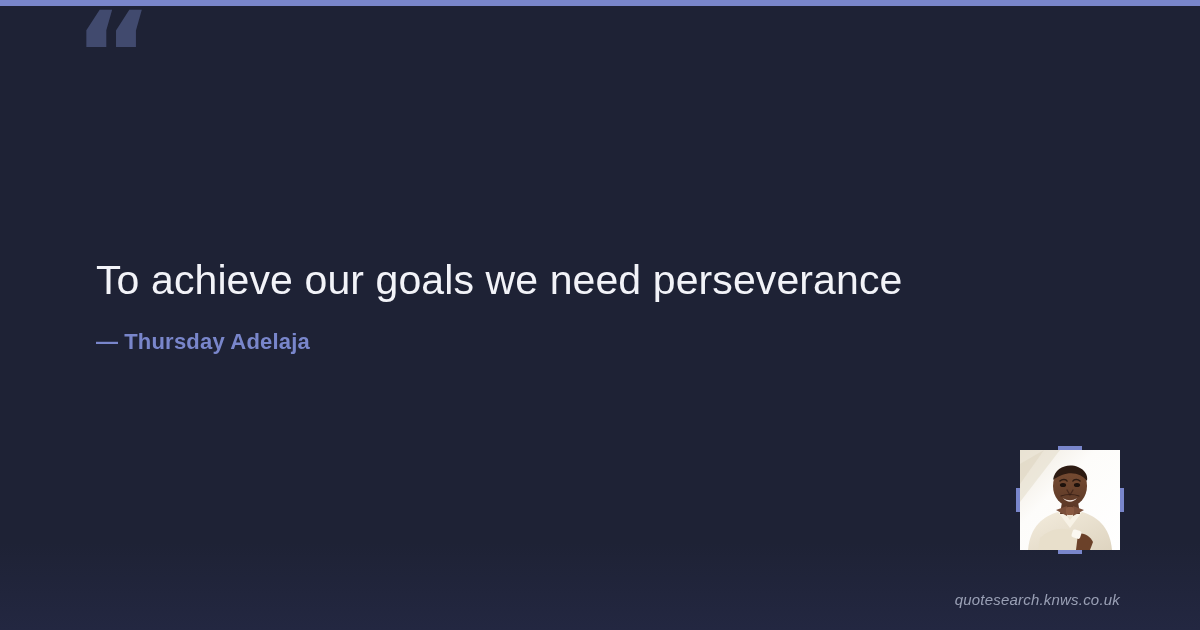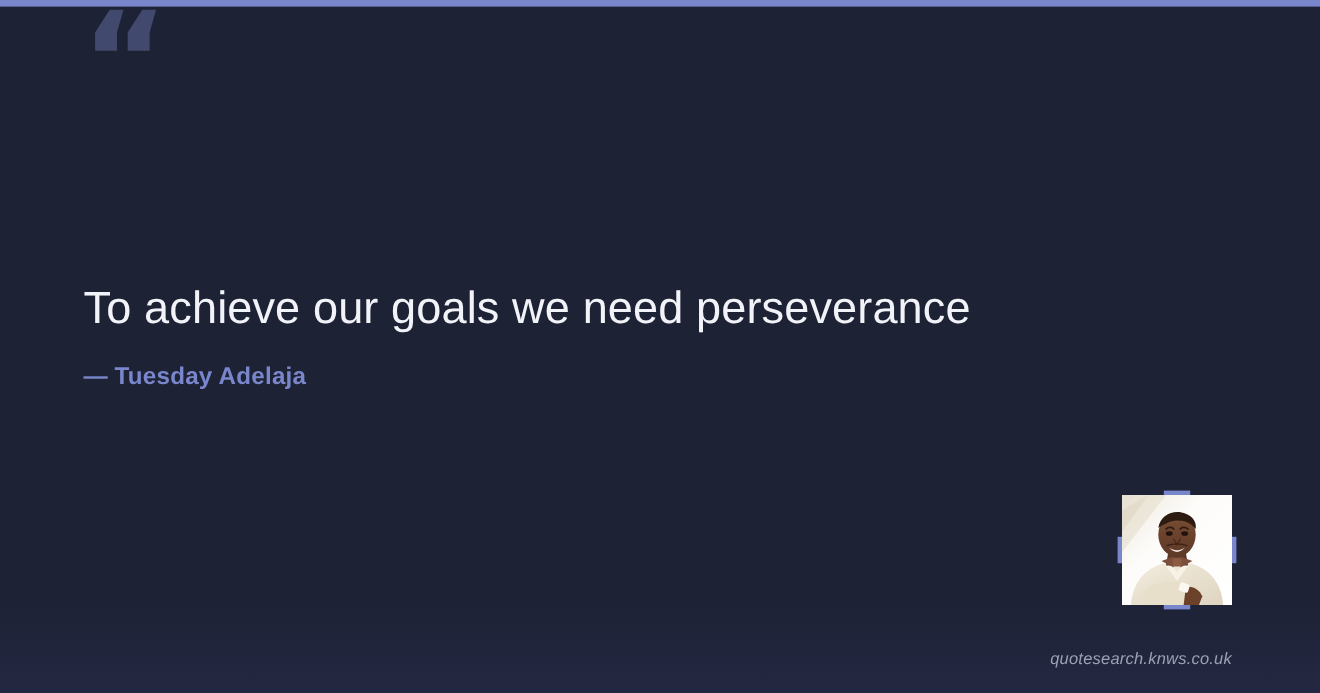--- a/index.html
+++ b/index.html
@@ -45,21 +45,21 @@
     font-size: 120px;
     font-weight: 700;
     line-height: 1;
     color: #414a6e;
     user-select: none;
   }
 
   
   .quote-block {
     position: absolute;
-    left: 76px;
+    left: 96px;
     top: 255px;
     width: 860px;
   }
 
   .quote-text {
     font-size: 41px;
     font-weight: 400;
     line-height: 1.25;
     color: #f2f3f8;
     letter-spacing: 0.1px;
@@ -127,21 +127,21 @@
 
 <div class="card">
 
   <div class="top-accent"></div>
 
   <div class="quote-mark">“</div>
 
   <div class="quote-block">
     <div class="quote-text">To achieve our goals we need perseverance</div>
     <div class="quote-author">
-      <span class="dash">—</span><span>Tuesday Adelaja</span>
+      <span class="dash">—</span><span>Thursday Adelaja</span>
     </div>
   </div>
 
   <div class="portrait-wrap">
     <div class="tick tick-top"></div>
     <div class="tick tick-bottom"></div>
     <div class="tick tick-left"></div>
     <div class="tick tick-right"></div>
 
     <div class="portrait">

